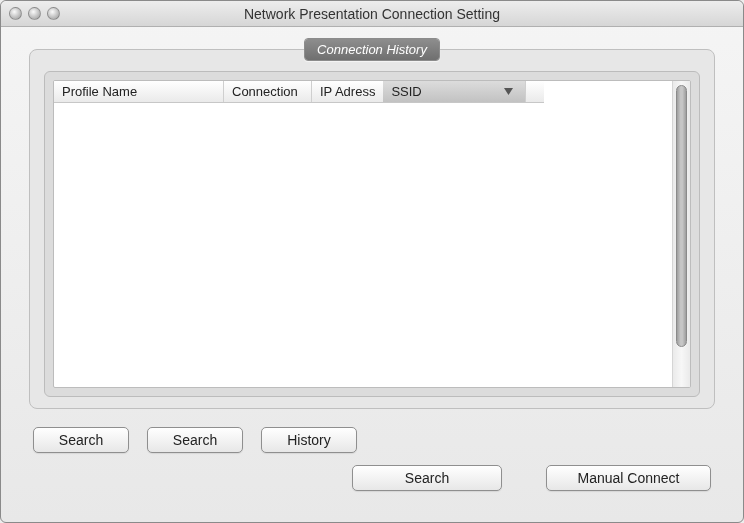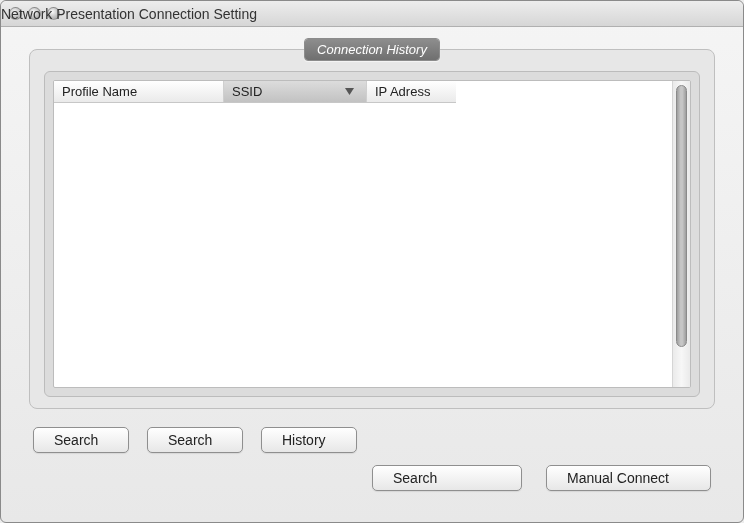--- a/index.html
+++ b/index.html
@@ -38,21 +38,21 @@
       width: 13px;
       height: 13px;
       border-radius: 50%;
       border: 1px solid rgba(0,0,0,0.25);
       background: radial-gradient(circle at 40% 35%, #fafafa 0%, #bdbdbd 60%, #9a9a9a 100%);
     }
     .title-text {
       position: absolute;
       left: 0;
       right: 0;
-      text-align: left;
+      text-align: center;
       font-size: 14px;
       color: #333;
       pointer-events: none;
     }
     .content-area {
       padding: 22px 28px 16px 28px;
     }
     .raised-panel {
       border: 1px solid #bfbfbf;
       border-radius: 8px;
@@ -173,30 +173,30 @@
     .button-row {
       display: flex;
       gap: 18px;
       margin-bottom: 12px;
     }
     .button-row.right { justify-content: flex-end; gap: 24px; }
     .btn {
       min-width: 96px;
       padding: 4px 20px;
       font-size: 14px;
-      text-align: left;
+      text-align: center;
       background: linear-gradient(to bottom, #ffffff 0%, #e7e7e7 100%);
       border: 1px solid #8f8f8f;
       border-radius: 5px;
       color: #222;
       cursor: pointer;
       box-shadow: 0 1px 1px rgba(0,0,0,0.08);
     }
     .btn.wide { min-width: 150px; }
-    .btn.wider { min-width: 165px; }
+    .btn.wider { min-width: 165px; margin-left: 20px; }
   </style>
 </head>
 <body>
 
 <div class="window">
   <div class="titlebar">
     <div class="traffic-lights">
       <div class="traffic-light"></div>
       <div class="traffic-light"></div>
       <div class="traffic-light"></div>
@@ -210,29 +210,30 @@
       <div class="tab-row">
         <div class="tab-group">
           <div class="tab active">Connection History</div>
         </div>
       </div>
 
       <div class="inner-panel">
         <div class="table-wrap">
           <div class="table-header">
             <div class="th col-profile">Profile Name</div>
+            <div class="th col-connection">Connection</div>
+            <div class="th col-ip">IP Adress</div>
             <div class="th col-ssid">
               <span>SSID</span>
               <span class="sort-arrow">
                 <svg width="9" height="7" viewBox="0 0 9 7">
                     <polygon points="0,0 9,0 4.5,7" fill="#555"></polygon>
                   </svg>
               </span>
             </div>
-            <div class="th col-ip">IP Adress</div>
             <div class="th-spacer"></div>
           </div>
           <div class="table-body">
             <div class="rows-area"></div>
             <div class="scrollbar-track">
               <div class="scrollbar-thumb"></div>
             </div>
           </div>
         </div>
       </div>

